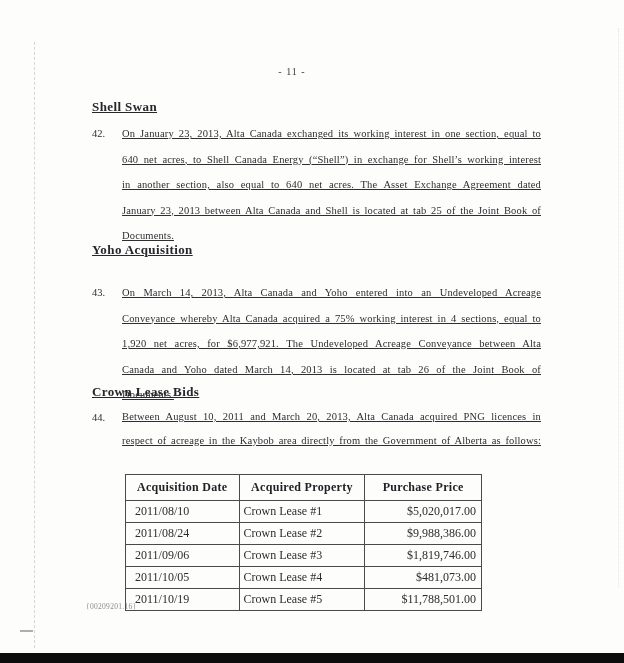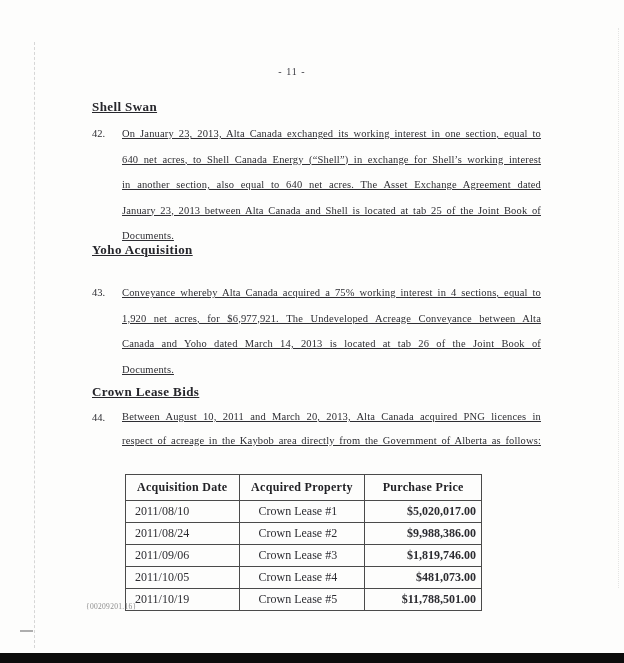--- a/index.html
+++ b/index.html
@@ -85,22 +85,22 @@
     font-weight: bold;
     text-align: center;
     letter-spacing: 0.3px;
     color: #222226;
   }
   .acq-table td { height: 21px; }
   .col-date  { width: 110px; }
   .col-prop  { width: 122px; }
   .col-price { width: 113px; }
   td.cell-date  { text-align: left; padding-left: 9px; }
-  td.cell-prop  { text-align: left; padding-left: 19px; }
-  td.cell-price { text-align: right; padding-right: 5px; font-weight: bold; }
+  td.cell-prop  { text-align: left; padding-left: 4px; }
+  td.cell-price { text-align: right; padding-right: 5px; }
   .footer-ref {
     position: absolute; left: 86px; top: 602px;
     font-size: 7.5px; letter-spacing: 0.3px;
     color: #8d8d8d;
   }
 </style>
 </head>
 <body>
 
 <div class="page">
@@ -122,20 +122,21 @@
       <div class="jline">January 23, 2013 between Alta Canada and Shell is located at tab 25 of the Joint Book of</div>
       <div class="jline last">Documents.</div>
     </div>
   </div>
 
   <div class="heading" style="top:242px">Yoho Acquisition</div>
 
   <div class="para" style="top:280px">
     <div class="para-num">43.</div>
     <div class="para-body">
+      <div class="jline">On March 14, 2013, Alta Canada and Yoho entered into an Undeveloped Acreage</div>
       <div class="jline">Conveyance whereby Alta Canada acquired a 75% working interest in 4 sections, equal to</div>
       <div class="jline">1,920 net acres, for $6,977,921. The Undeveloped Acreage Conveyance between Alta</div>
       <div class="jline">Canada and Yoho dated March 14, 2013 is located at tab 26 of the Joint Book of</div>
       <div class="jline last">Documents.</div>
     </div>
   </div>
 
   <div class="heading" style="top:384px">Crown Lease Bids</div>
 
   <div class="para para-44" style="top:405px">

